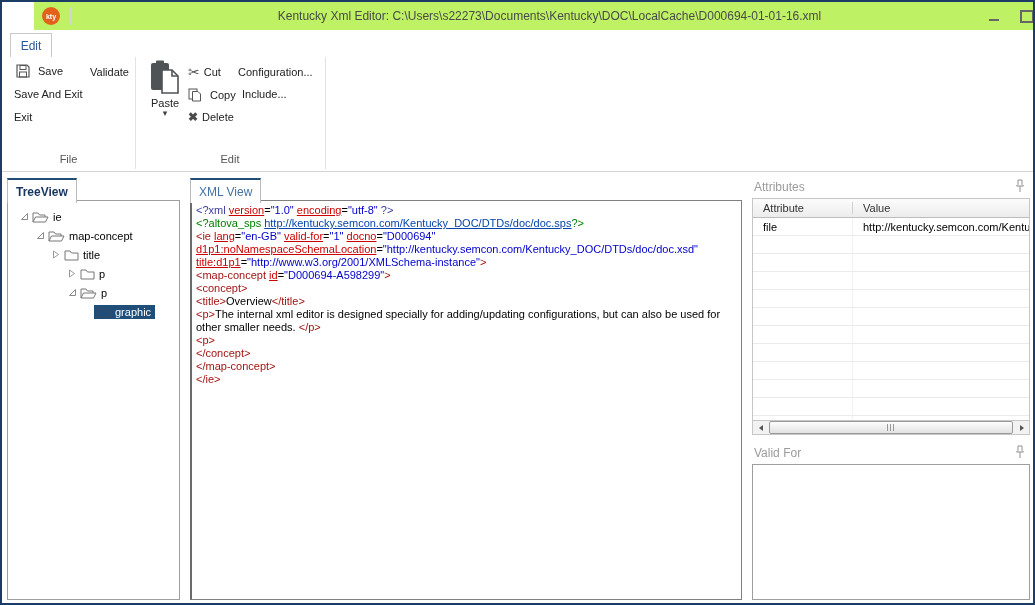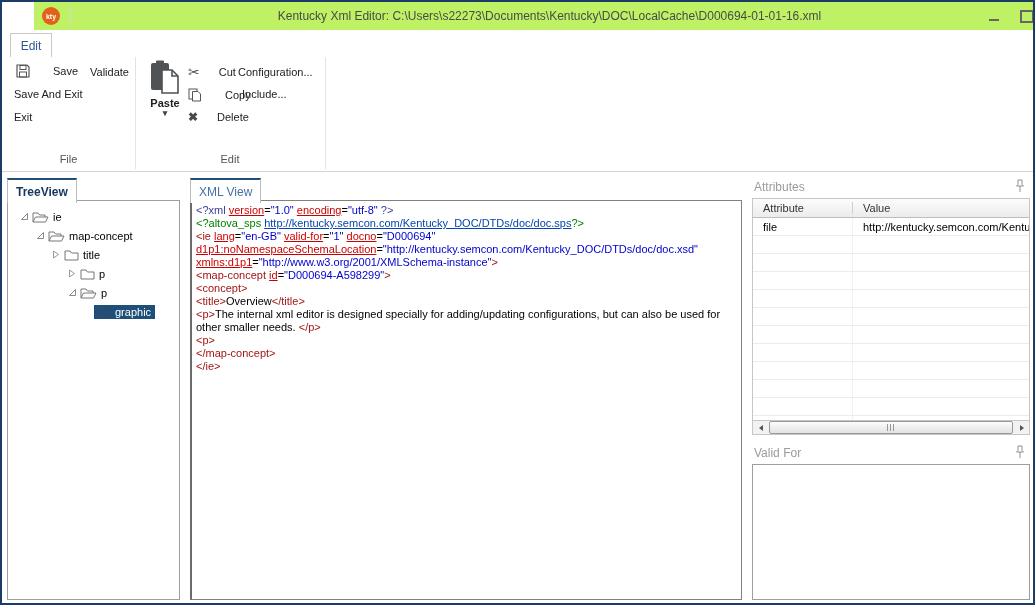--- a/index.html
+++ b/index.html
@@ -14,24 +14,24 @@
   .btn-min{left:950px;}
   .btn-max{left:983px;}
   .btn-close{left:1008px;}
   .min-bar{width:10px;height:2px;background:#666;margin-top:7px;}
   .max-box{width:10px;height:9px;border:2px solid #666;}
 
   
   .ribbon-tabs{position:absolute;left:0;top:28px;width:100%;height:27px;background:#fff;}
   .ribbon-tab{position:absolute;left:8px;top:3px;width:40px;height:24px;background:#fff;border:1px solid #c9c9c9;border-bottom:none;color:#2b579a;font-size:12px;display:flex;align-items:center;justify-content:center;}
   .ribbon-body{position:absolute;left:0;top:55px;width:100%;height:114px;background:#fff;border-bottom:1px solid #d4d4d4;}
-  .rbtn{position:absolute;display:flex;align-items:center;gap:19px;font-size:11px;color:#222;white-space:nowrap;cursor:default;}
+  .rbtn{position:absolute;display:flex;align-items:center;gap:4px;font-size:11px;color:#222;white-space:nowrap;cursor:default;}
   .group-label{position:absolute;top:96px;font-size:11px;color:#555;text-align:center;}
   .group-sep{position:absolute;top:0;width:1px;height:112px;background:#e3e3e3;}
-  .paste-btn{position:absolute;left:142px;top:2px;width:42px;display:flex;flex-direction:column;align-items:center;font-size:11px;color:#222;cursor:default;font-weight:bold;}
+  .paste-btn{position:absolute;left:142px;top:2px;width:42px;display:flex;flex-direction:column;align-items:center;font-size:11px;color:#222;cursor:default;}
   .cut-glyph{font-size:14px;color:#555;line-height:12px;}
   .del-glyph{font-size:12px;color:#4a4a4a;font-weight:bold;line-height:12px;}
   .dd-arrow{font-size:9px;color:#444;line-height:8px;}
 
   
   .pane-tab{position:absolute;top:176px;height:23px;background:#fff;border:1px solid #bbb;border-top:2px solid #1f4e79;border-bottom:none;padding:0 8px;display:flex;align-items:center;font-size:12px;z-index:2;}
   .tree-tab{left:5px;color:#17365d;font-weight:bold;}
   .xml-tab{left:188px;color:#4472a4;}
 
   .tree-box{position:absolute;left:5px;top:198px;width:173px;height:400px;border:1px solid #9e9e9e;background:#fff;box-sizing:border-box;padding-top:6px;z-index:1;}
@@ -254,26 +254,27 @@
         </span>
     </div>
   </div>
 
   <div class="pane-tab xml-tab">XML View</div>
   <div class="xml-box">
       <div class="xml-line"><span class="tk-pi">&lt;?xml </span><span class="tk-attr">version</span><span class="tk-text">=</span><span class="tk-val">"1.0"</span><span class="tk-text"> </span><span class="tk-attr">encoding</span><span class="tk-text">=</span><span class="tk-val">"utf-8"</span><span class="tk-pi"> ?&gt;</span></div>
       <div class="xml-line"><span class="tk-green">&lt;?altova_sps </span><span class="tk-link">http://kentucky.semcon.com/Kentucky_DOC/DTDs/doc/doc.sps</span><span class="tk-green">?&gt;</span></div>
       <div class="xml-line"><span class="tk-tag">&lt;ie </span><span class="tk-attr">lang</span><span class="tk-text">=</span><span class="tk-val">"en-GB"</span><span class="tk-text"> </span><span class="tk-attr">valid-for</span><span class="tk-text">=</span><span class="tk-val">"1"</span><span class="tk-text"> </span><span class="tk-attr">docno</span><span class="tk-text">=</span><span class="tk-val">"D000694"</span></div>
       <div class="xml-line"><span class="tk-attr">d1p1:noNamespaceSchemaLocation</span><span class="tk-text">=</span><span class="tk-val">"http://kentucky.semcon.com/Kentucky_DOC/DTDs/doc/doc.xsd"</span></div>
-      <div class="xml-line"><span class="tk-attr">xmlns:d1p1</span><span class="tk-text">=</span><span class="tk-val">"http://www.w3.org/2001/XMLSchema-instance"</span><span class="tk-tag">&gt;</span></div>
+      <div class="xml-line"><span class="tk-attr">title:d1p1</span><span class="tk-text">=</span><span class="tk-val">"http://www.w3.org/2001/XMLSchema-instance"</span><span class="tk-tag">&gt;</span></div>
       <div class="xml-line"><span class="tk-tag">&lt;map-concept </span><span class="tk-attr">id</span><span class="tk-text">=</span><span class="tk-val">"D000694-A598299"</span><span class="tk-tag">&gt;</span></div>
       <div class="xml-line"><span class="tk-tag">&lt;concept&gt;</span></div>
       <div class="xml-line"><span class="tk-tag">&lt;title&gt;</span><span class="tk-text">Overview</span><span class="tk-tag">&lt;/title&gt;</span></div>
       <div class="xml-line"><span class="tk-tag">&lt;p&gt;</span><span class="tk-text">The internal xml editor is designed specially for adding/updating configurations, but can also be used for other smaller needs. </span><span class="tk-tag">&lt;/p&gt;</span></div>
       <div class="xml-line"><span class="tk-tag">&lt;p&gt;</span></div>
+      <div class="xml-line"><span class="tk-tag">&lt;/concept&gt;</span></div>
       <div class="xml-line"><span class="tk-tag">&lt;/map-concept&gt;</span></div>
       <div class="xml-line"><span class="tk-tag">&lt;/ie&gt;</span></div>
     </div>
 
   <div class="panel-title" style="left:752px;top:178px;">Attributes</div>
   <div class="pin" style="left:1012px;top:177px;">
     <svg width="12" height="14" viewBox="0 0 12 14">
         <path d="M4 1 h4 v4.5 l1.5 1.5 H2.5 L4 5.5 Z" fill="none" stroke="#909090"></path>
         <line x1="6" y1="7" x2="6" y2="13" stroke="#909090"></line>
       </svg>

